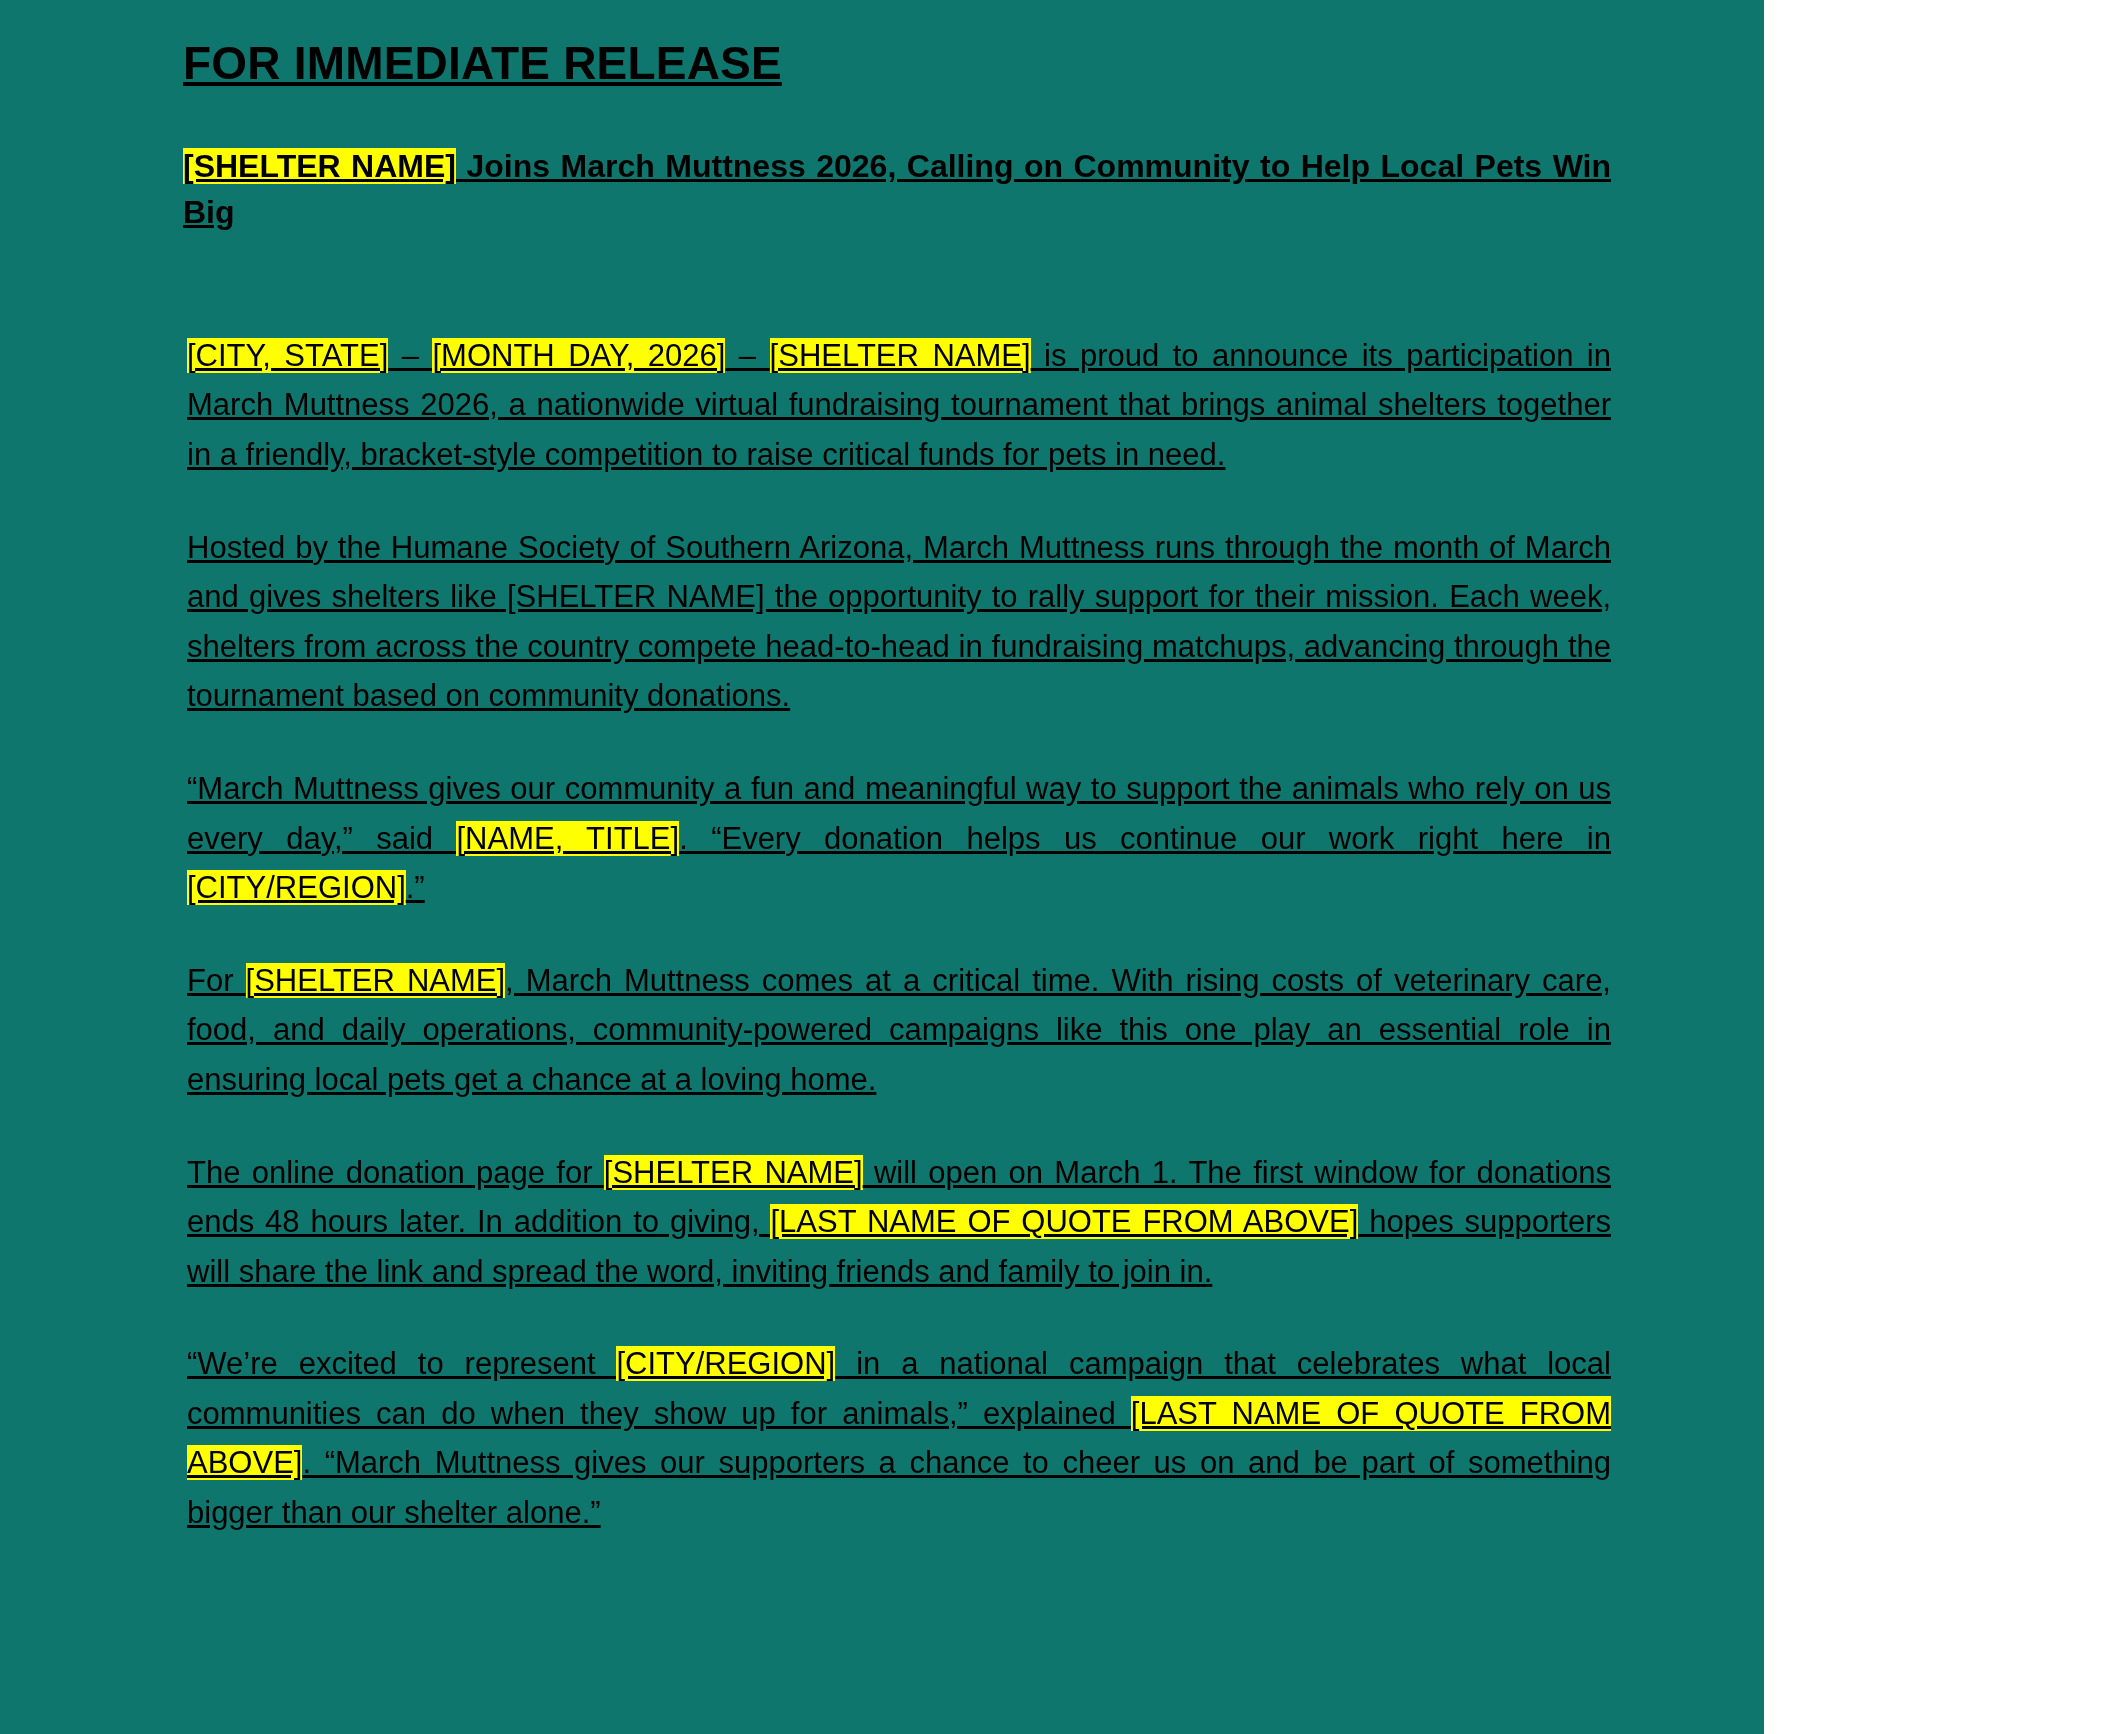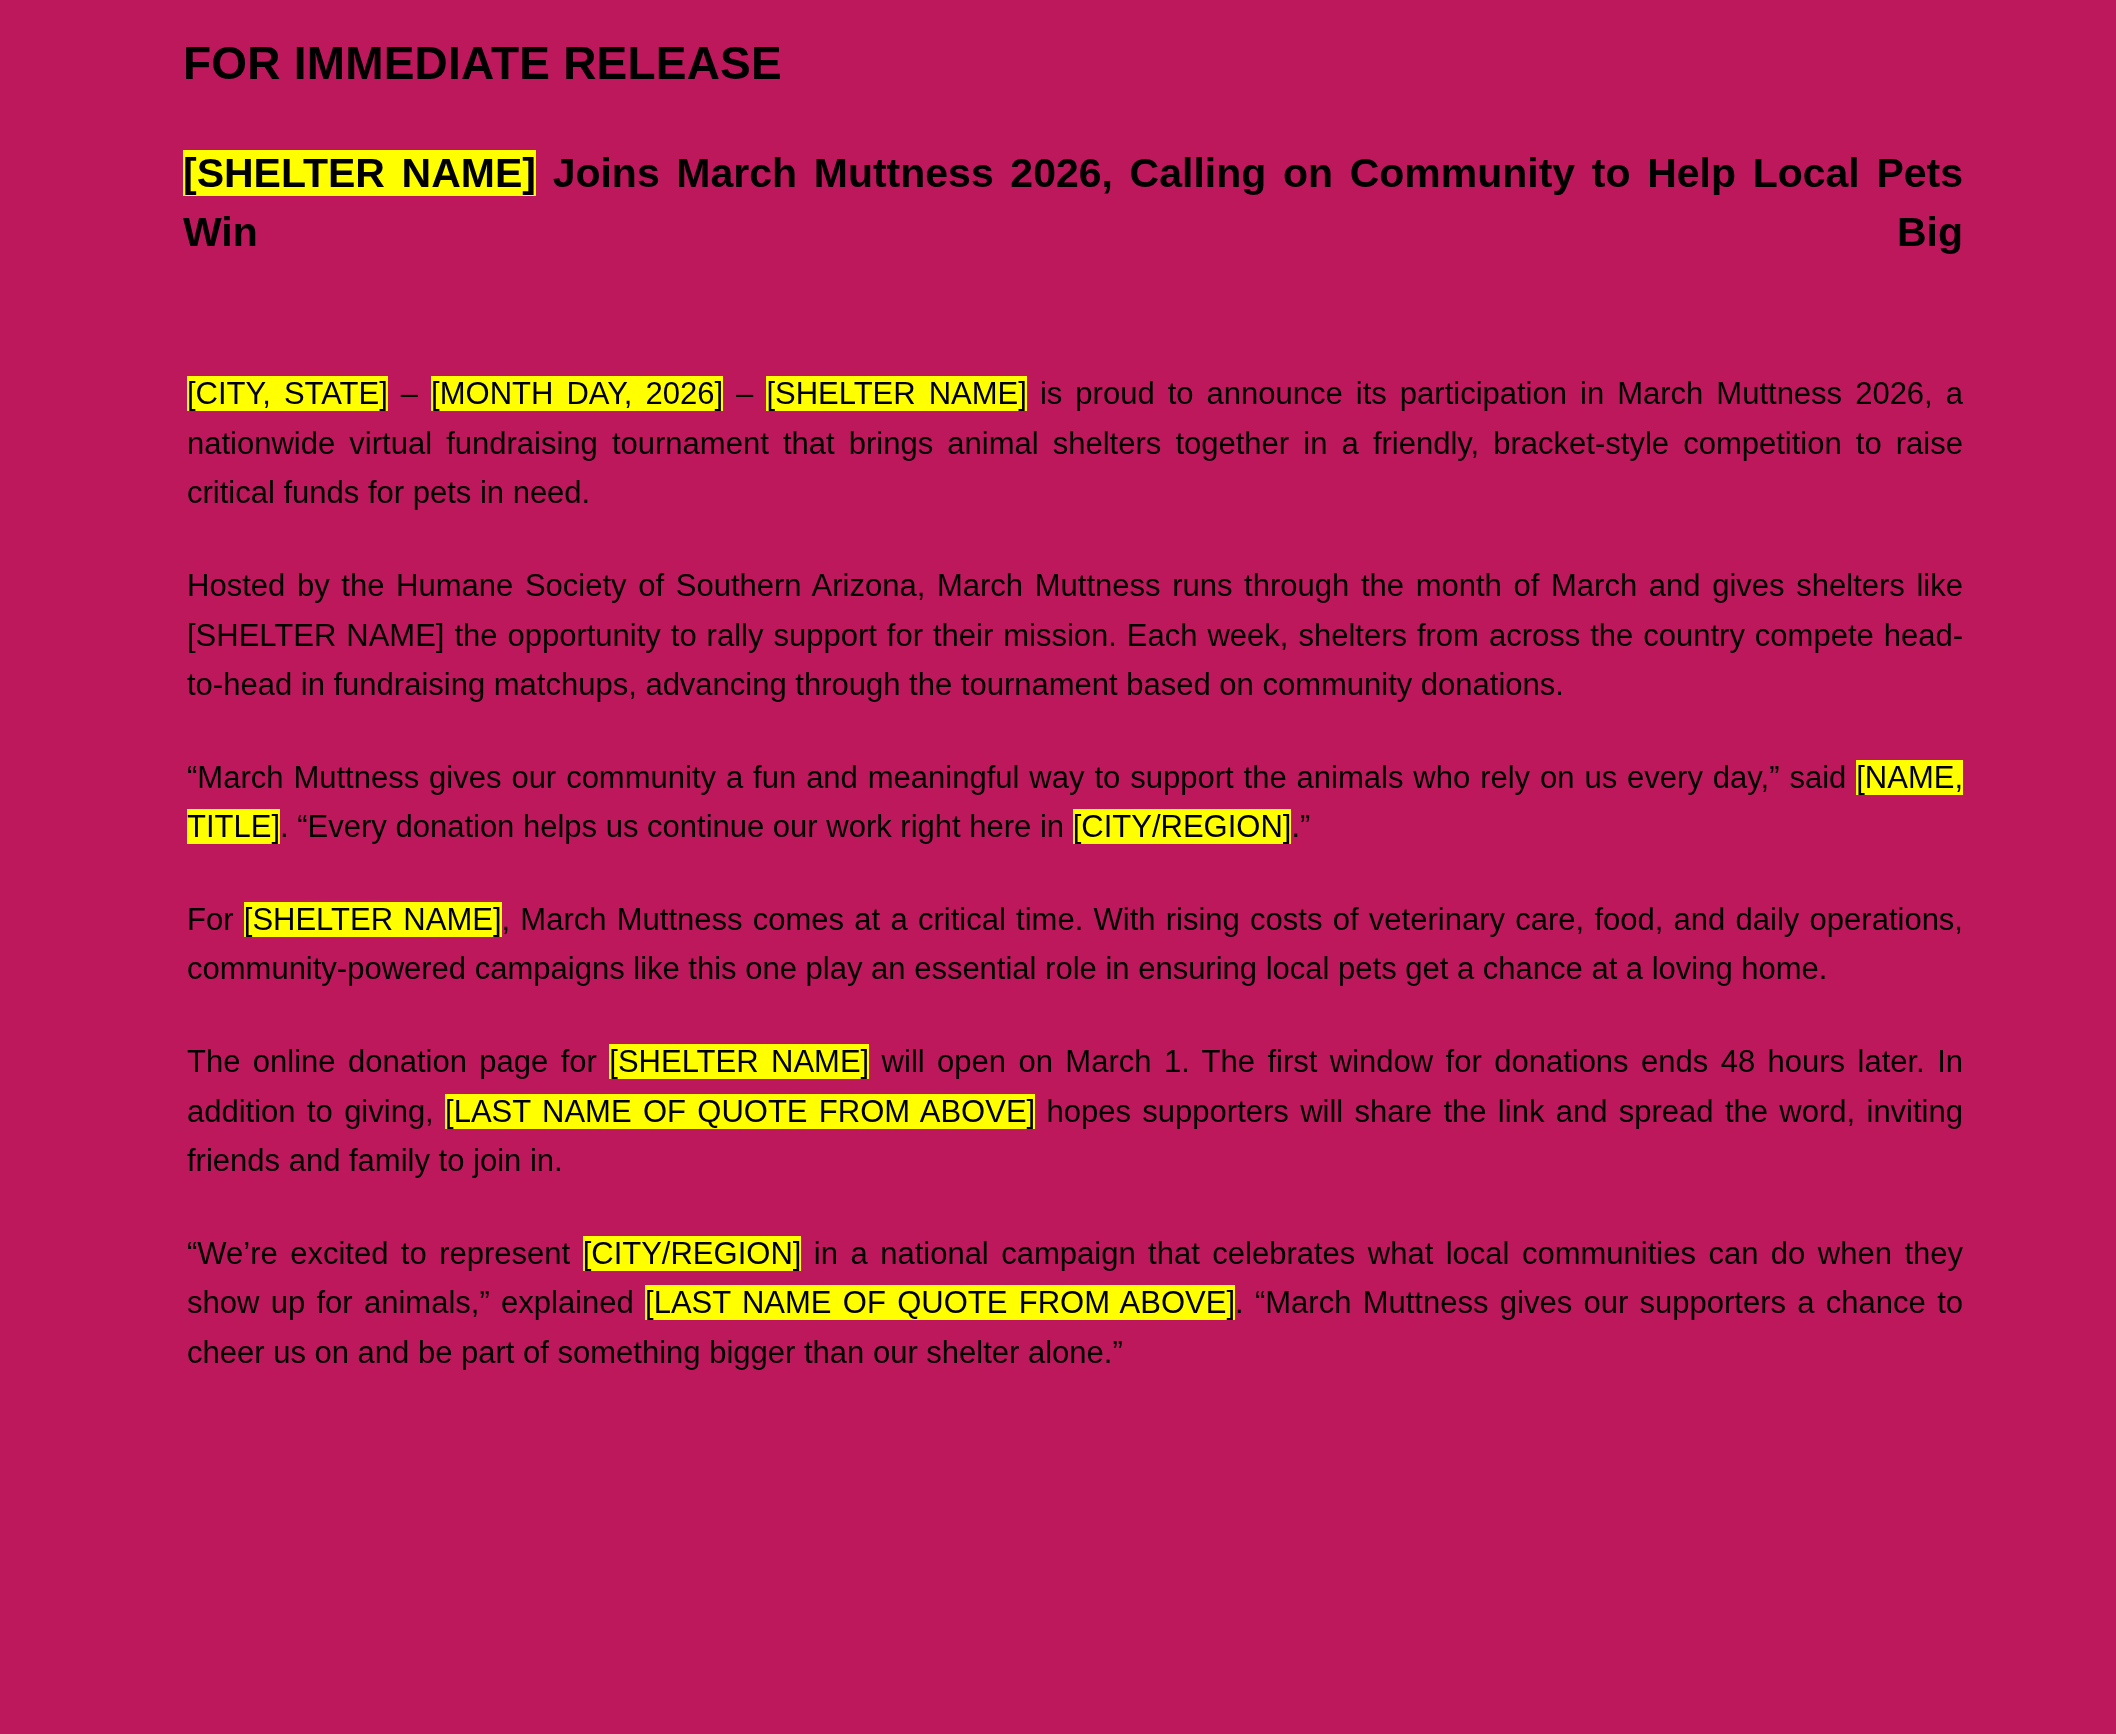--- a/index.html
+++ b/index.html
@@ -9,35 +9,36 @@
   }
   body {
     width: 2116px;
     height: 1735px;
     font-family: "Liberation Sans", sans-serif;
     color: #000000;
     -webkit-font-smoothing: antialiased;
   }
   .page {
     box-sizing: border-box;
-    width: 2116px;
+    width: 1764px;
     height: 1735px;
     padding: 25px 153px 0 183px;
-    background: #be185d;
+    background: #0f766e;
     overflow: hidden;
+    text-decoration: underline;
   }
   .release-label {
     font-size: 46px;
     font-weight: bold;
     letter-spacing: 0.2px;
     margin: 11.6px 0 55px 0;
     line-height: 1.15;
   }
   .headline {
-    font-size: 41px;
+    font-size: 32px;
     font-weight: bold;
     line-height: 1.42;
     text-align: justify;
     text-justify: inter-word;
     margin: 0 0 50px 0;
     max-width: 1781px;
   }
   .headline .justify-filler {
     display: inline-block;
     width: 100%;

